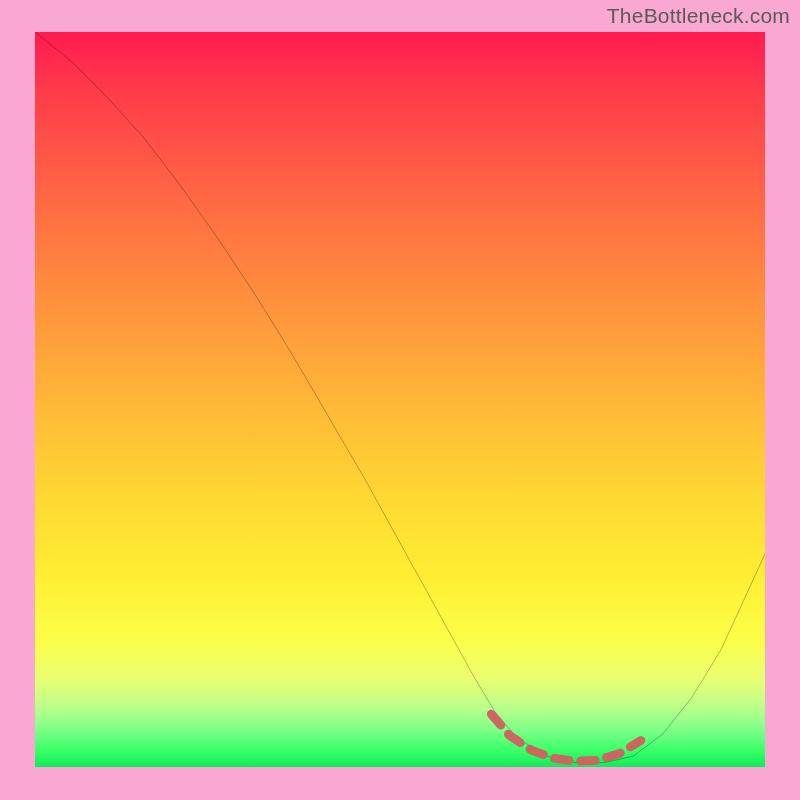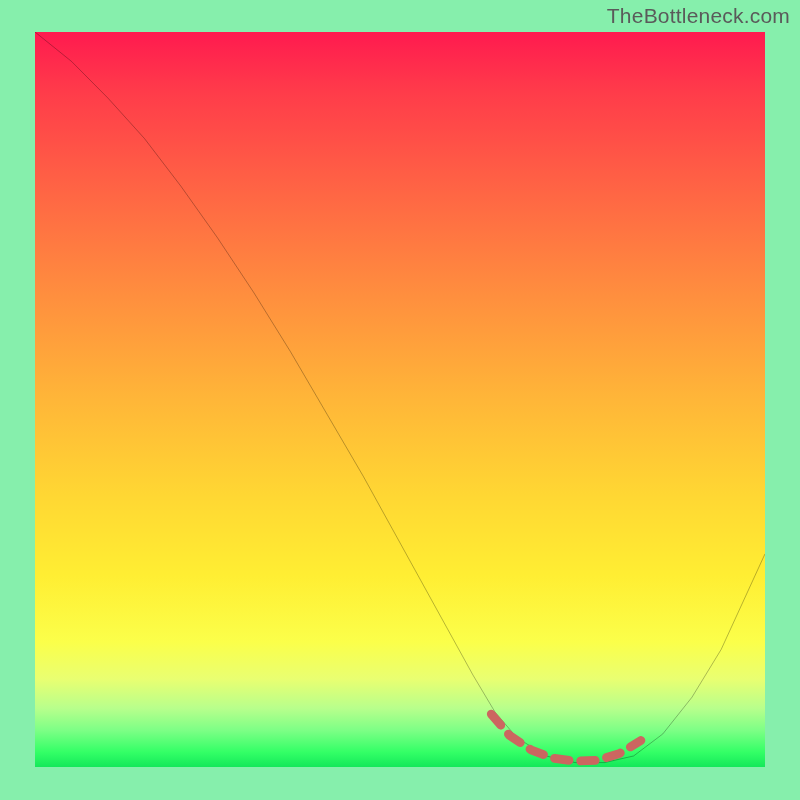--- a/index.html
+++ b/index.html
@@ -8,21 +8,21 @@
     width: 800px;
     height: 800px;
     background: #000;
     overflow: hidden;
     font-family: Arial, Helvetica, sans-serif;
   }
   .frame {
     position: relative;
     width: 800px;
     height: 800px;
-    background: #86efac;
+    background: #f9a8d4;
     text-align: right;
   }
   .watermark {
     position: absolute;
     top: 4px;
     right: 10px;
     color: #5a5a5a;
     font-size: 21px;
     font-weight: 500;
     letter-spacing: 0.2px;

